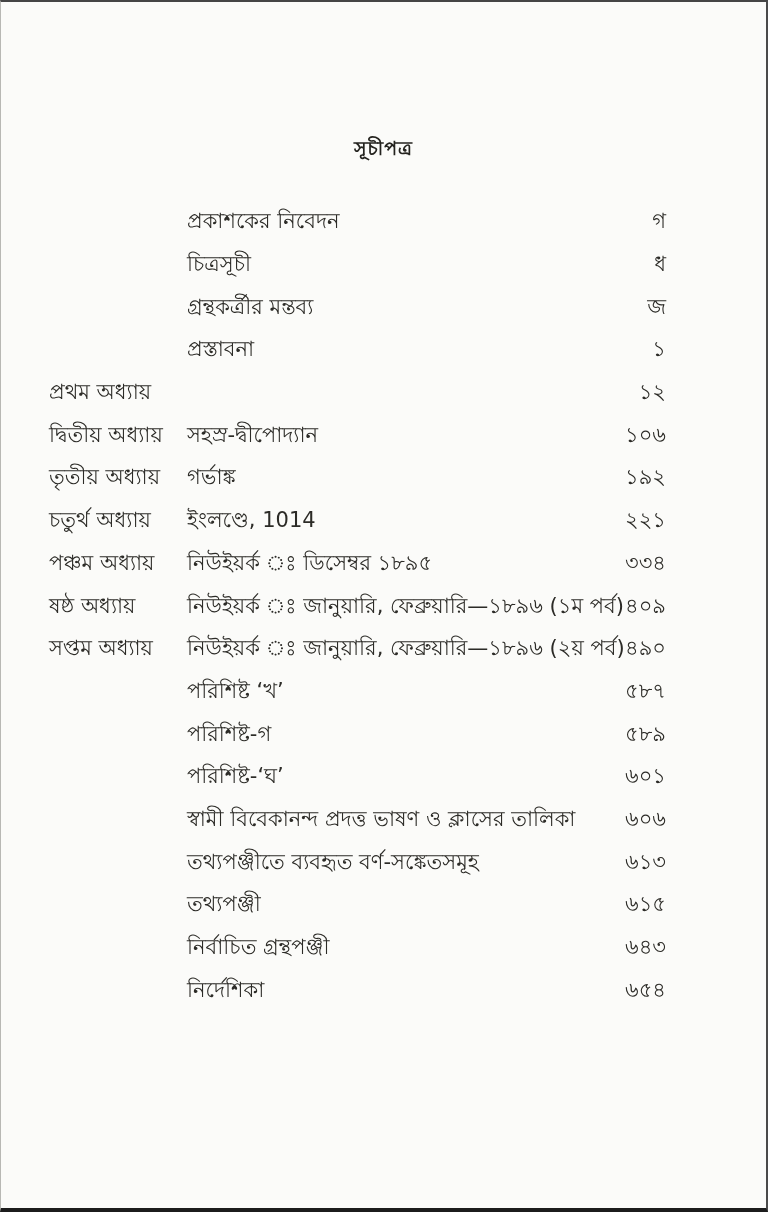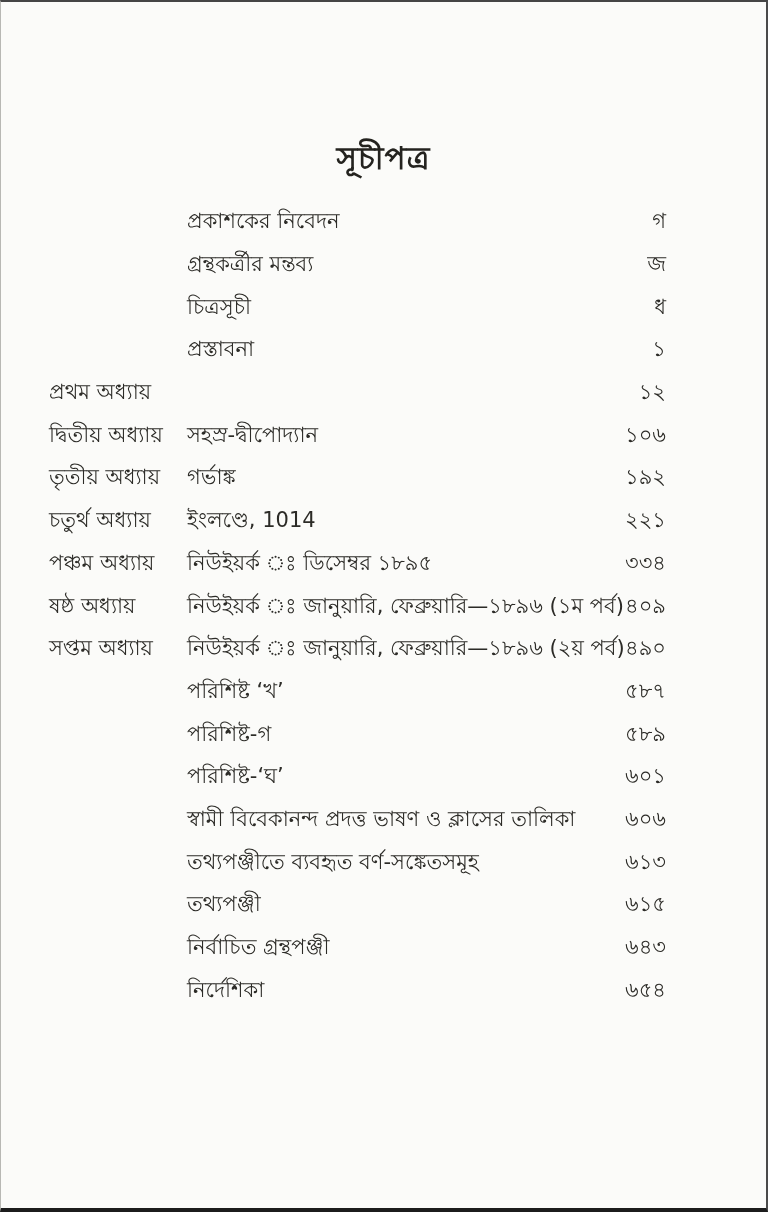--- a/index.html
+++ b/index.html
@@ -24,21 +24,21 @@
     border-left: 1px solid #b8b8b4;
     color: #2c2b27;
     overflow: hidden;
   }
   .title {
     position: absolute;
     top: 132px;
     left: 0;
     width: 100%;
     text-align: center;
-    font-size: 31px;
+    font-size: 19px;
     font-weight: 600;
     letter-spacing: 1px;
     color: #24231f;
   }
   .toc {
     position: absolute;
     top: 198px;
     left: 0;
     width: 100%;
   }
@@ -75,28 +75,28 @@
   <div class="toc">
   <div class="row">
     <span class="chapter"></span>
     <span class="item-title">প্রকাশকের নিবেদন</span>
     <span class="pageno">গ</span>
   </div>
 
 
   <div class="row">
     <span class="chapter"></span>
-    <span class="item-title">গ্রন্থকর্ত্রীর মন্তব্য</span>
-    <span class="pageno">জ</span>
+    <span class="item-title">চিত্রসূচী</span>
+    <span class="pageno">ধ</span>
   </div>
 
   <div class="row">
     <span class="chapter"></span>
-    <span class="item-title">চিত্রসূচী</span>
-    <span class="pageno">ধ</span>
+    <span class="item-title">গ্রন্থকর্ত্রীর মন্তব্য</span>
+    <span class="pageno">জ</span>
   </div>
 
   <div class="row">
     <span class="chapter"></span>
     <span class="item-title">প্রস্তাবনা</span>
     <span class="pageno">১</span>
   </div>
 
   <div class="row">
     <span class="chapter">প্রথম অধ্যায়</span>

